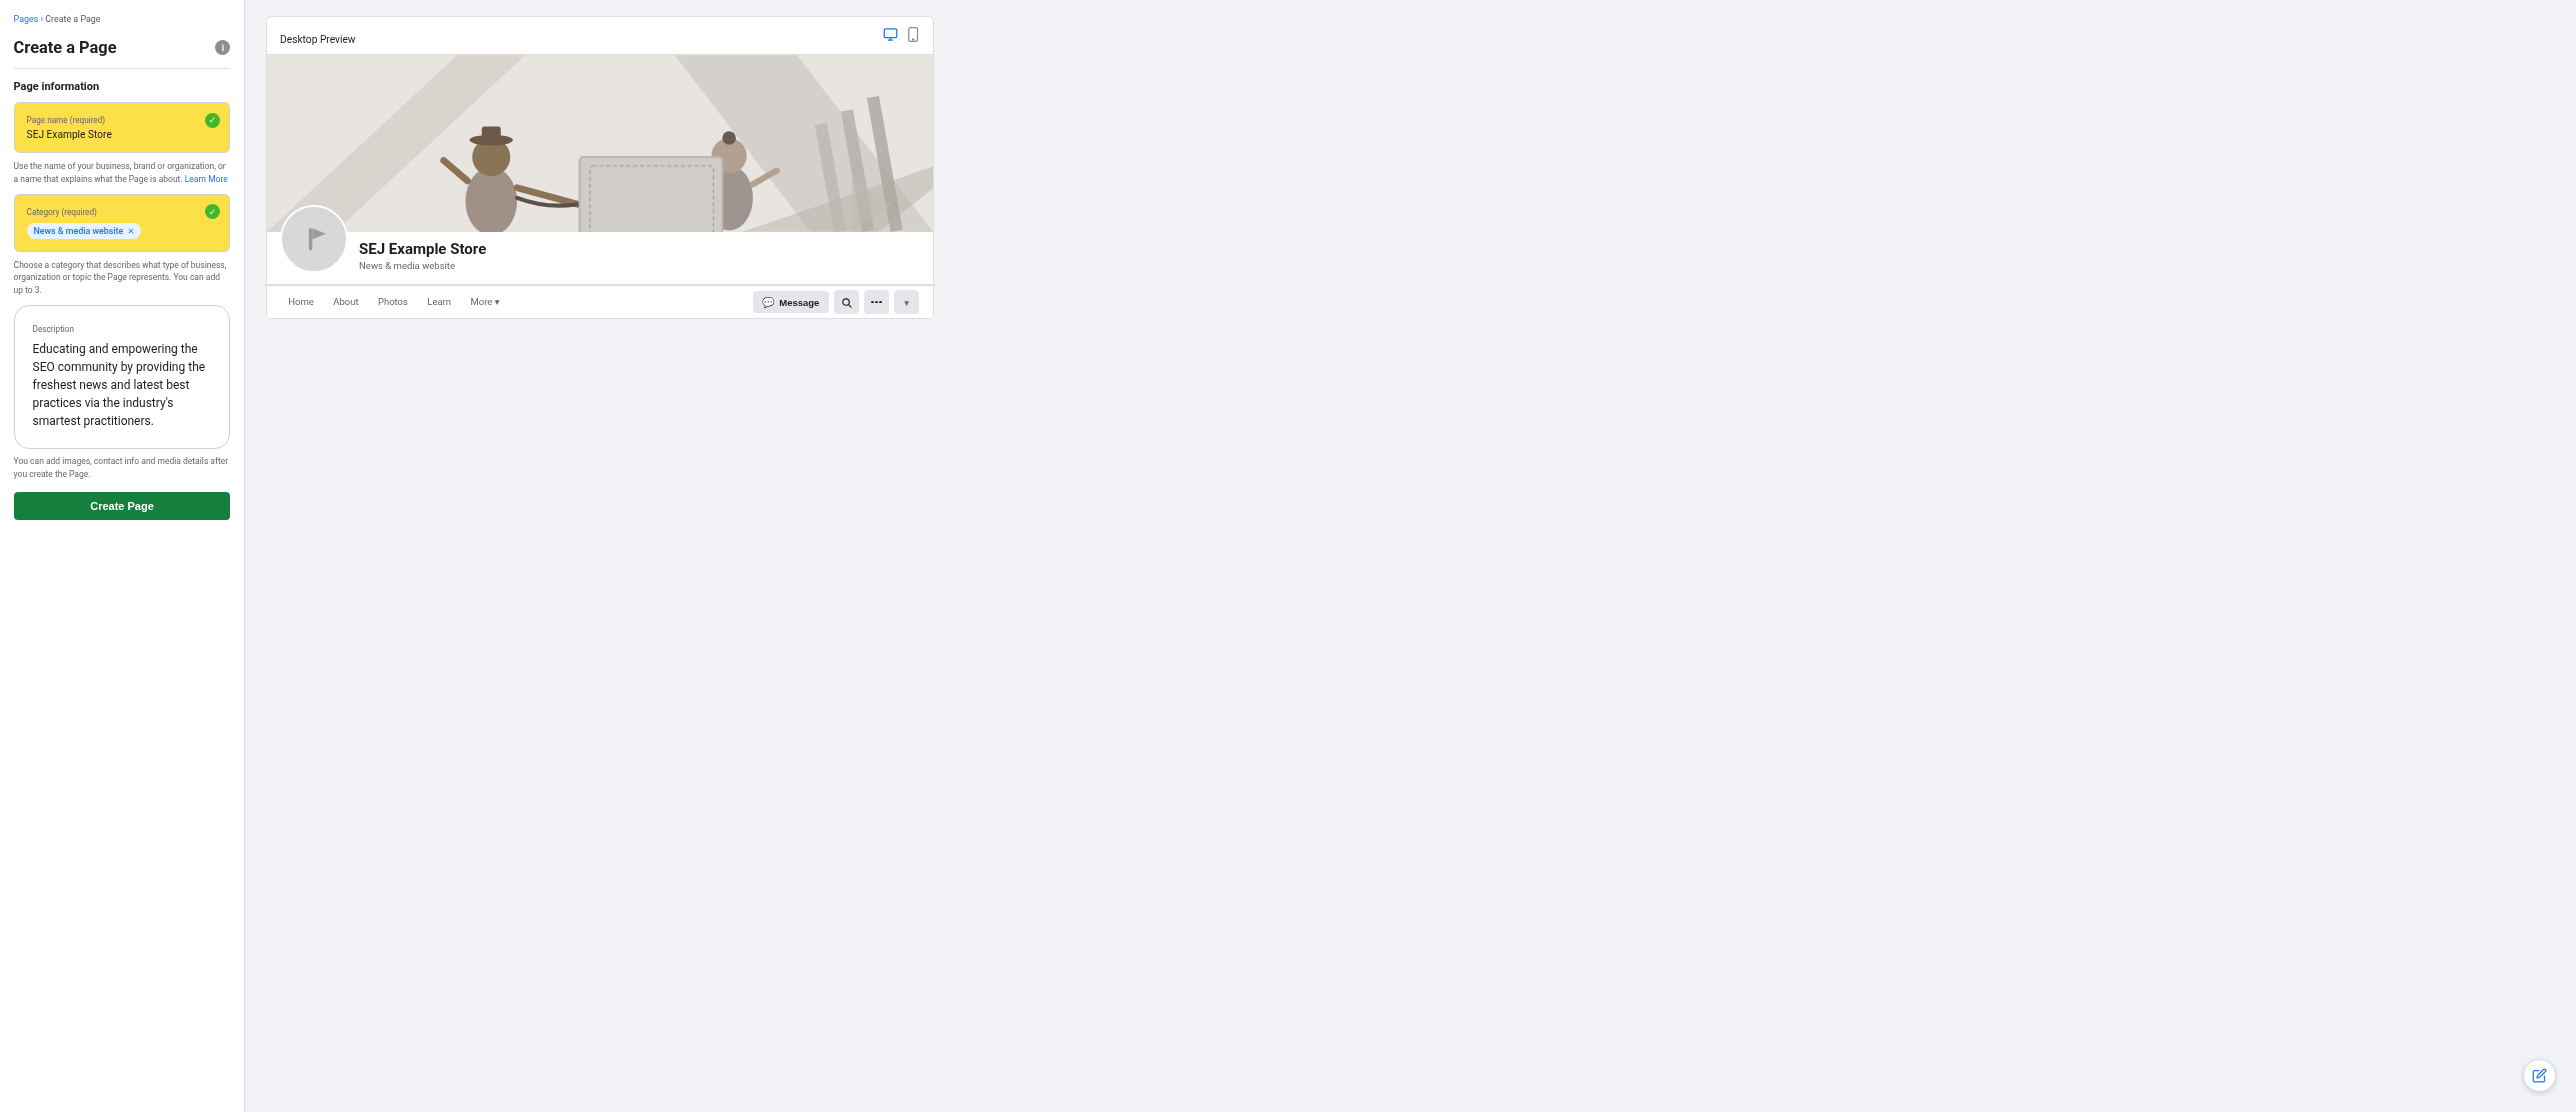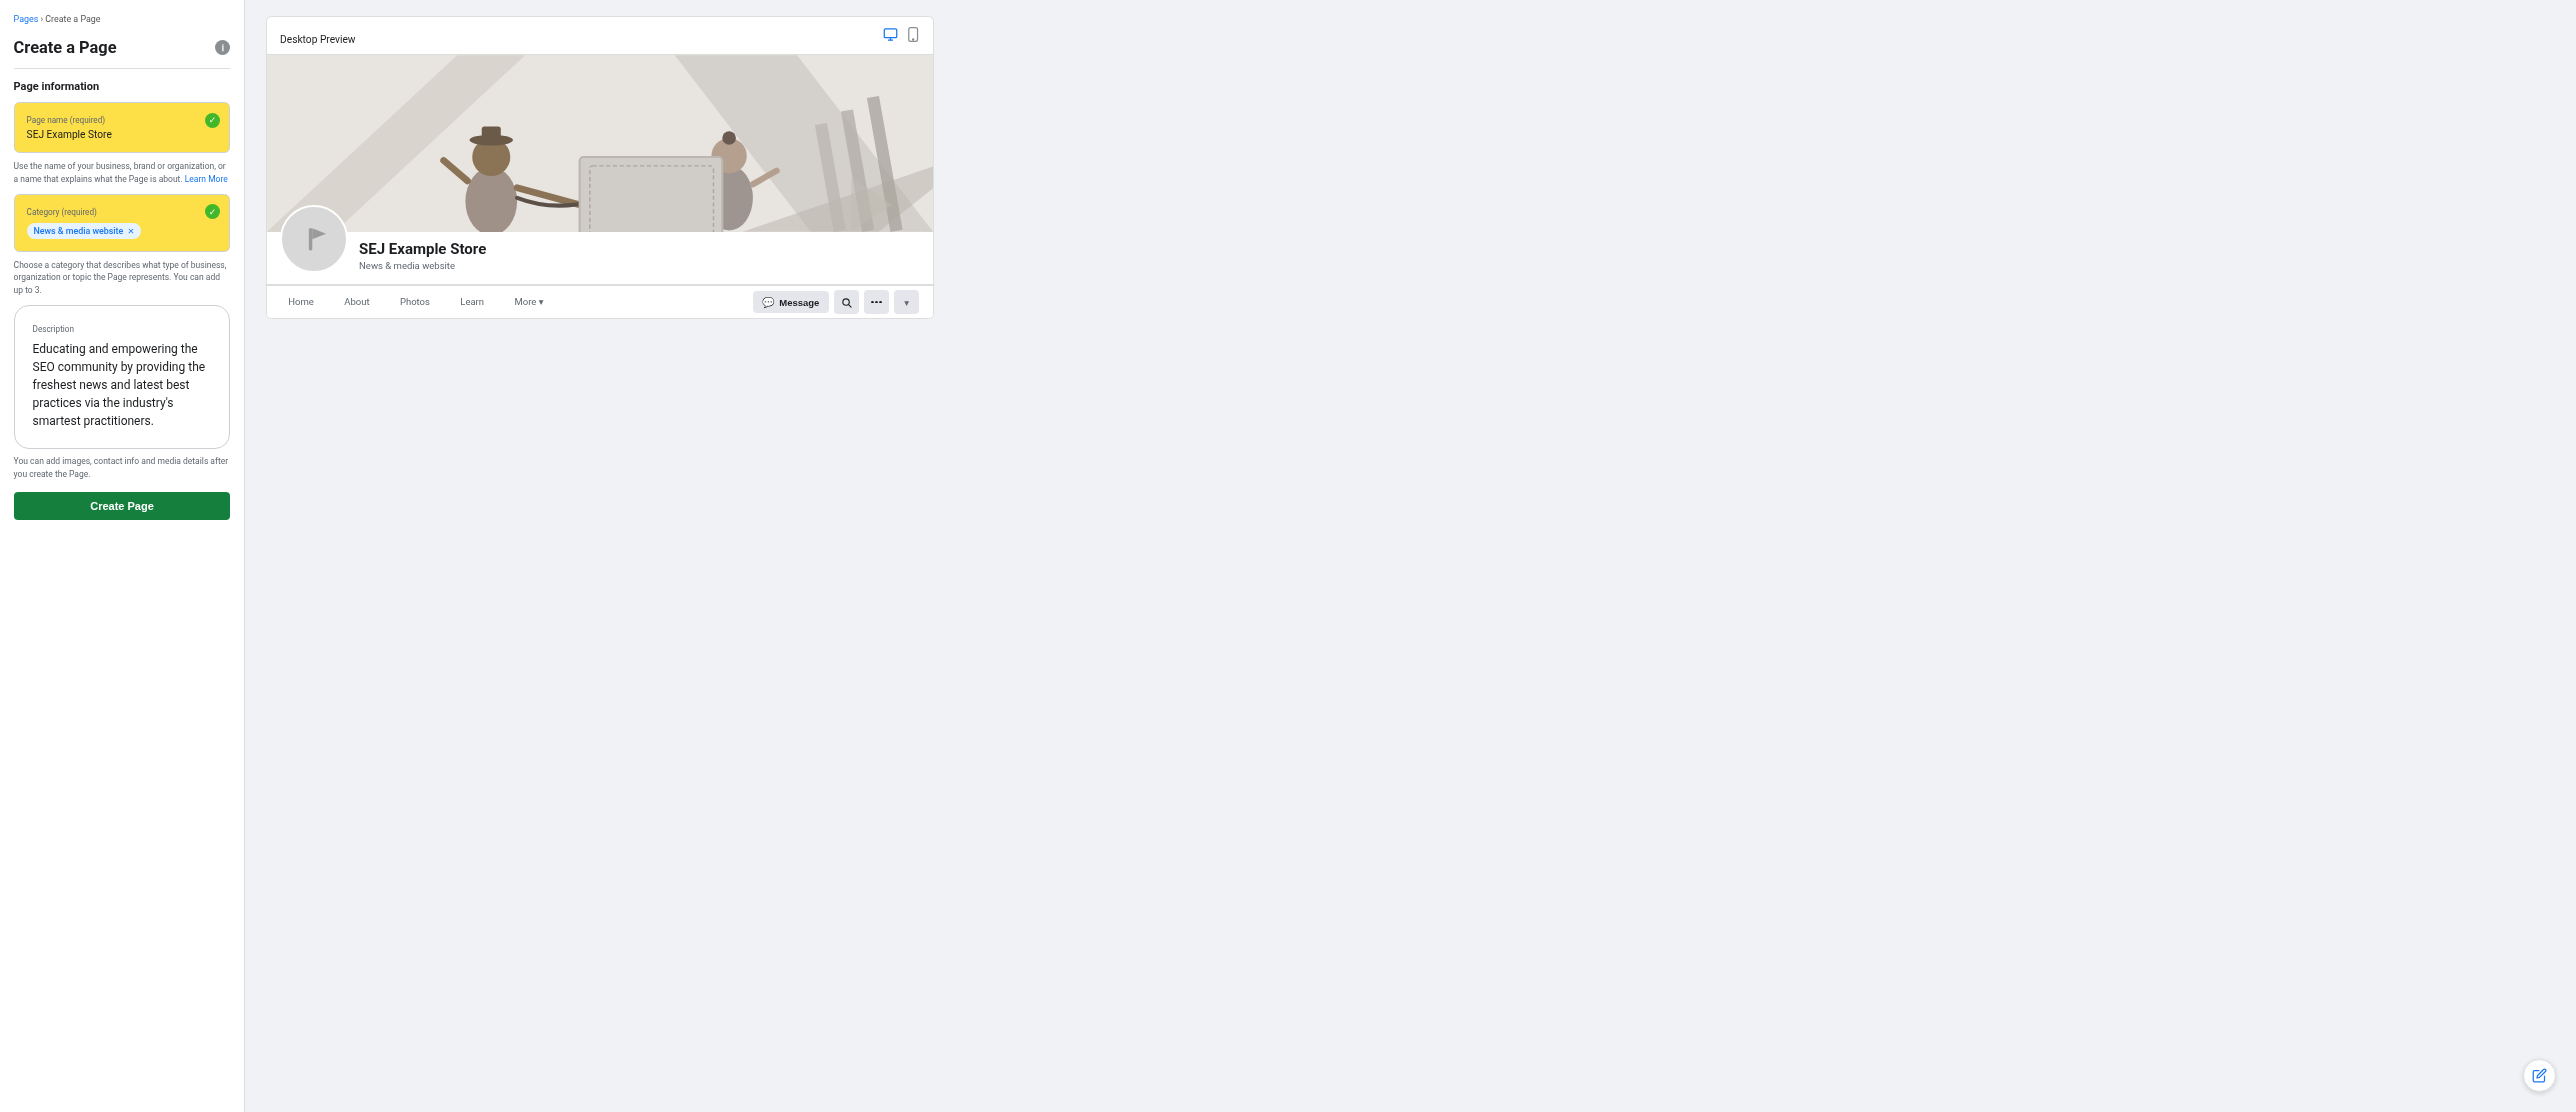--- a/index.html
+++ b/index.html
@@ -263,21 +263,21 @@
       display: flex;
       align-items: center;
       padding: 0 13.6px;
       background: #fff;
       border-top: 0.7px solid #ddd;
       overflow: hidden;
     }
     .nav-items {
       display: flex;
       flex: 1;
-      gap: 14px;
+      gap: 3px;
     }
     .nav-item {
       padding: 9.5px 8.2px;
       font-size: 9.5px;
       color: #606770;
       cursor: pointer;
       white-space: nowrap;
       border-bottom: 2px solid transparent;
       margin-bottom: -0.7px;
     }

